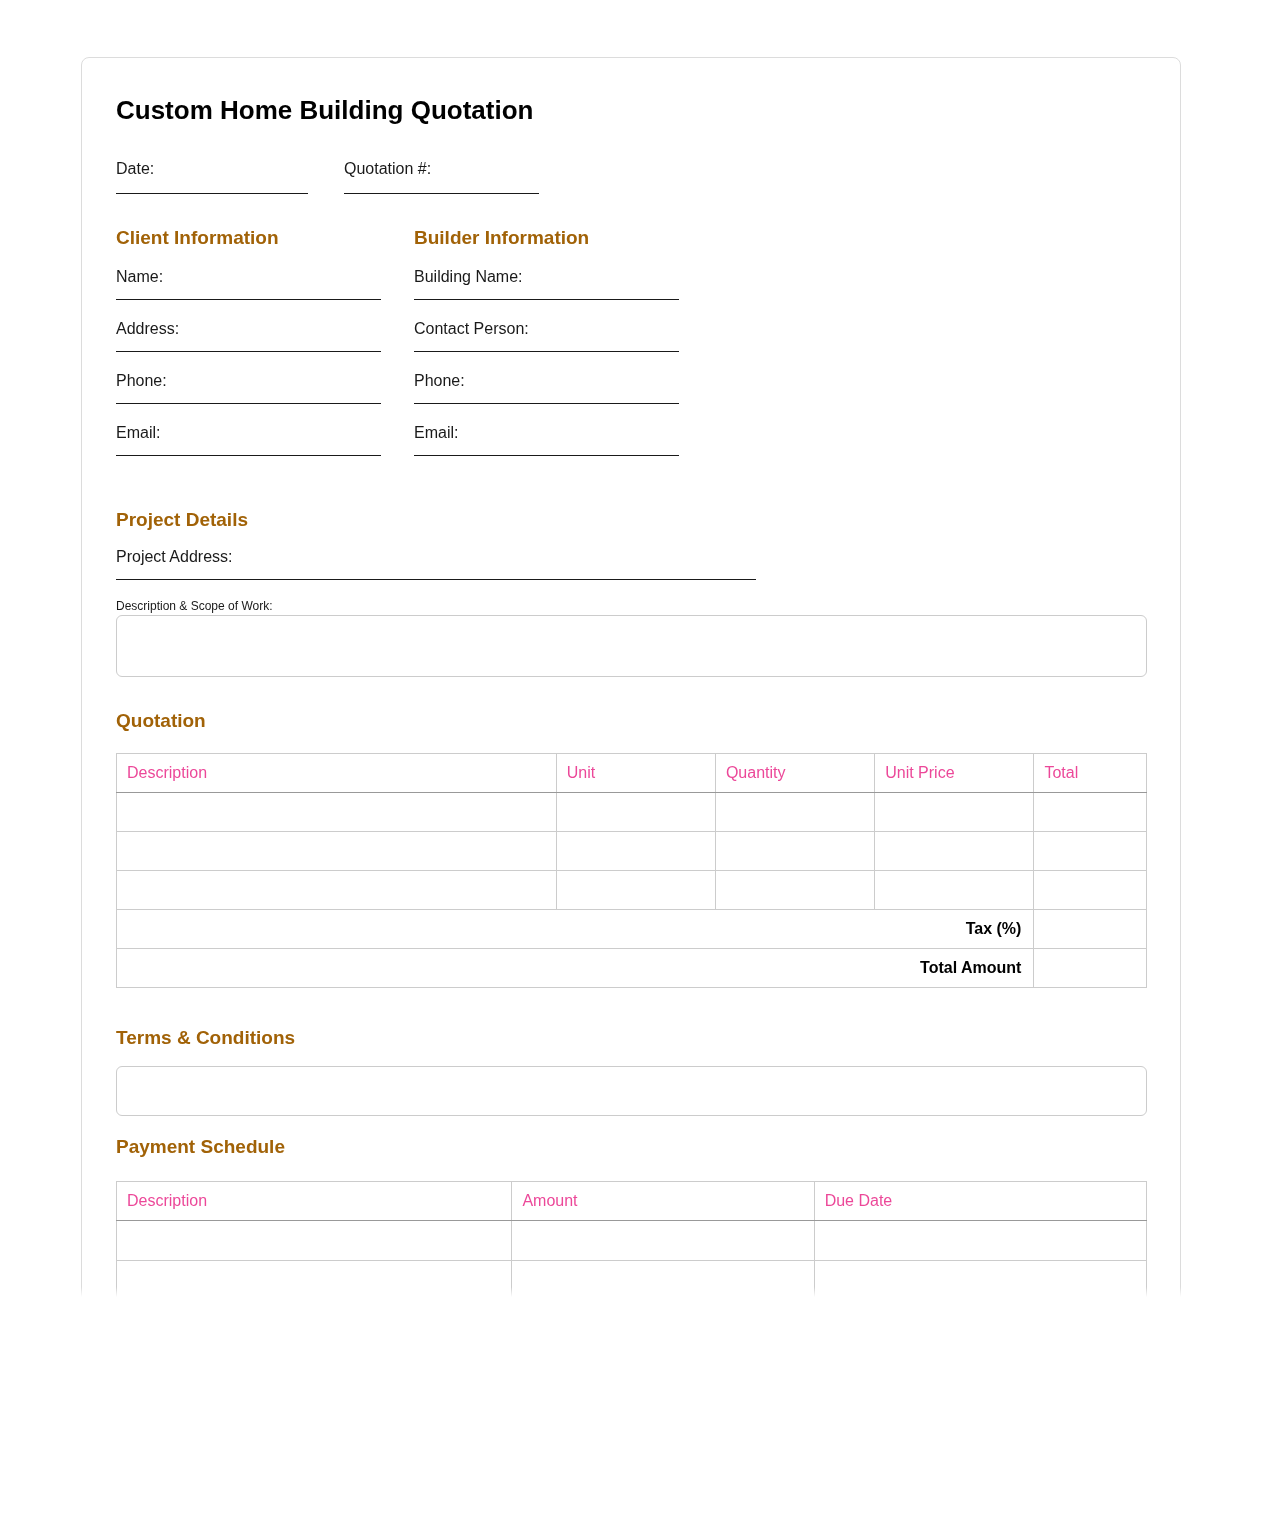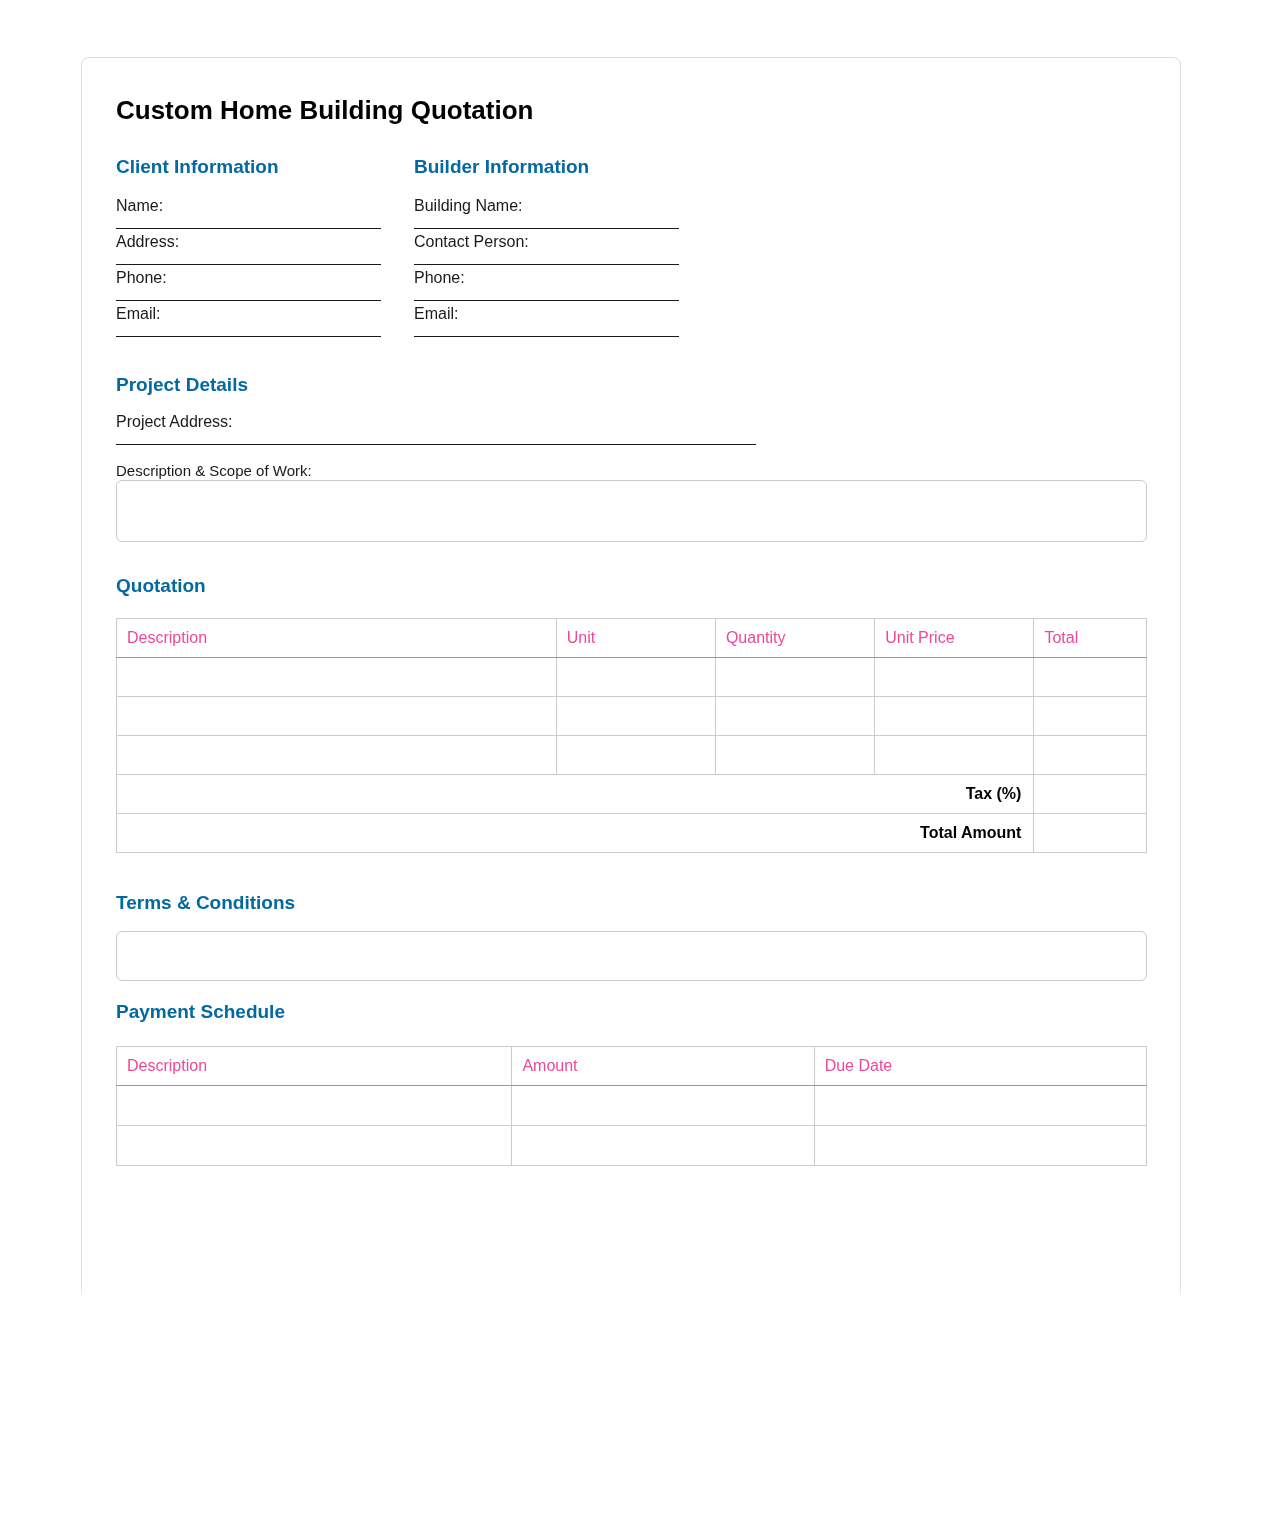--- a/index.html
+++ b/index.html
@@ -36,21 +36,21 @@
     font-size: 26px;
     line-height: 1;
     font-weight: 700;
     color: #000;
   }
   h2.sec-heading {
     margin: 0;
     font-size: 19px;
     line-height: 1.2;
     font-weight: 700;
-    color: #0369a1;
+    color: #a16207;
   }
   
   .meta-row { display: flex; gap: 36px; margin-top: 37px; }
   .meta-field {
     font-size: 16px;
     line-height: 18px;
     padding-bottom: 15px;
     border-bottom: 1px solid #1a1a1a;
   }
   .meta-field.date-w { width: 192px; }
@@ -58,26 +58,26 @@
   
   .info-row { display: flex; gap: 33px; margin-top: 33px; }
   .info-col { width: 265px; }
   .info-col h2.sec-heading { margin-bottom: 18px; }
   .u-field {
     font-size: 16px;
     line-height: 18px;
     min-height: 18px;
     padding-bottom: 13px;
     border-bottom: 1px solid #1a1a1a;
-    margin-bottom: 4px;
+    margin-bottom: 20px;
   }
   
   .project-section h2.sec-heading { margin-top: 33px; }
   .u-field.project-address { width: 640px; margin-top: 16px; margin-bottom: 0; }
-  .plain-label { font-size: 15px; line-height: 18px; margin-top: 17px; }
+  .plain-label { font-size: 12px; line-height: 18px; margin-top: 17px; }
   .fill-box {
     box-sizing: border-box;
     width: 100%;
     border: 1px solid #cccccc;
     border-radius: 6px;
     background: #fff;
   }
   .desc-box { height: 62px; }
   .terms-box { height: 50px; margin-top: 16px; }
   
@@ -121,20 +121,30 @@
   .p-col-due  { width: 32.2%; }
 </style>
 </head>
 <body>
 
 <div class="card-clip">
   <div class="card">
 
     <h1 class="doc-title">Custom Home Building Quotation</h1>
 
+    <div class="meta-row">
+      <div class="meta-field date-w">
+        <span>Date:</span>
+        <span></span>
+      </div>
+      <div class="meta-field quote-w">
+        <span>Quotation #:</span>
+        <span></span>
+      </div>
+    </div>
 
     <div class="info-row">
       <div class="info-col">
         <h2 class="sec-heading">Client Information</h2>
         <div class="u-field">
           <span>Name:</span>
           <span></span>
         </div>
         <div class="u-field">
           <span>Address:</span>

